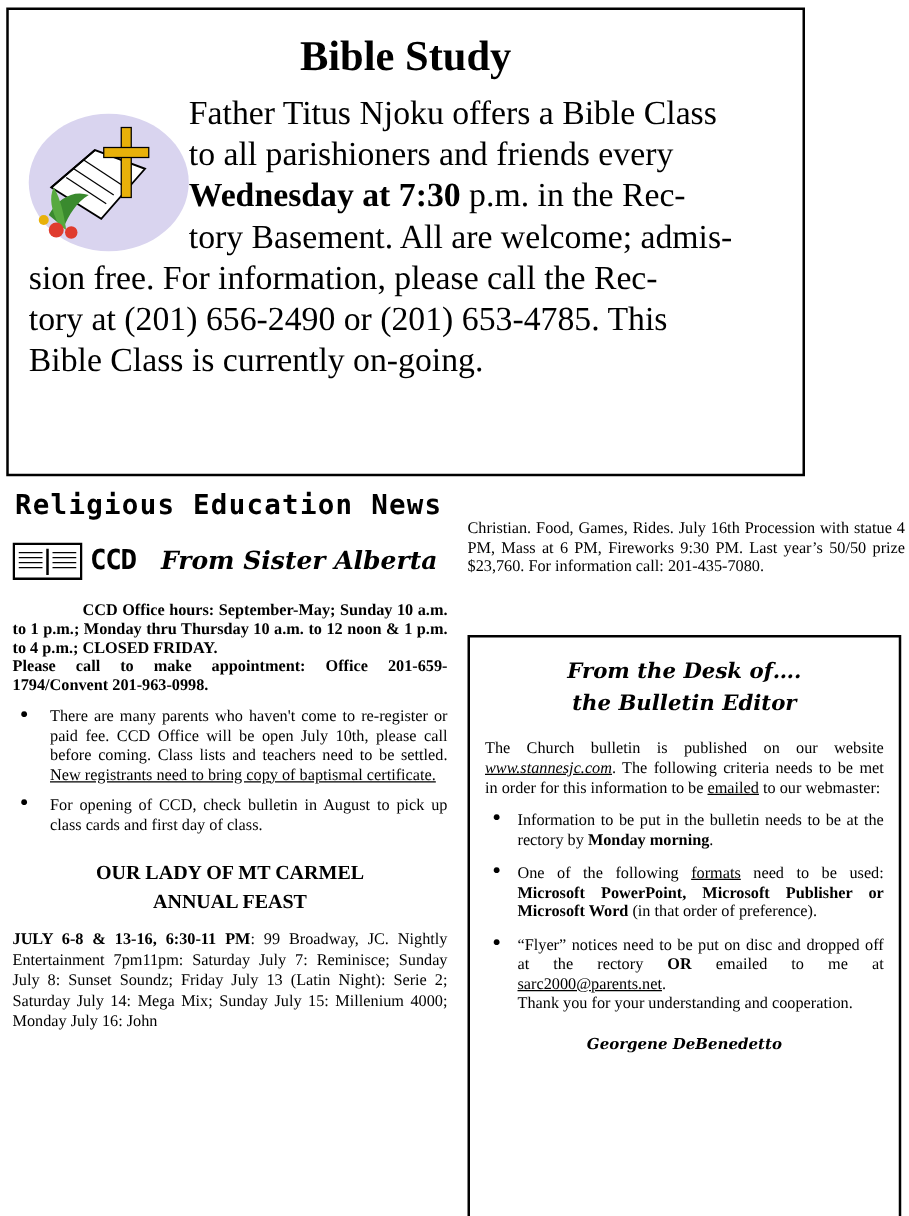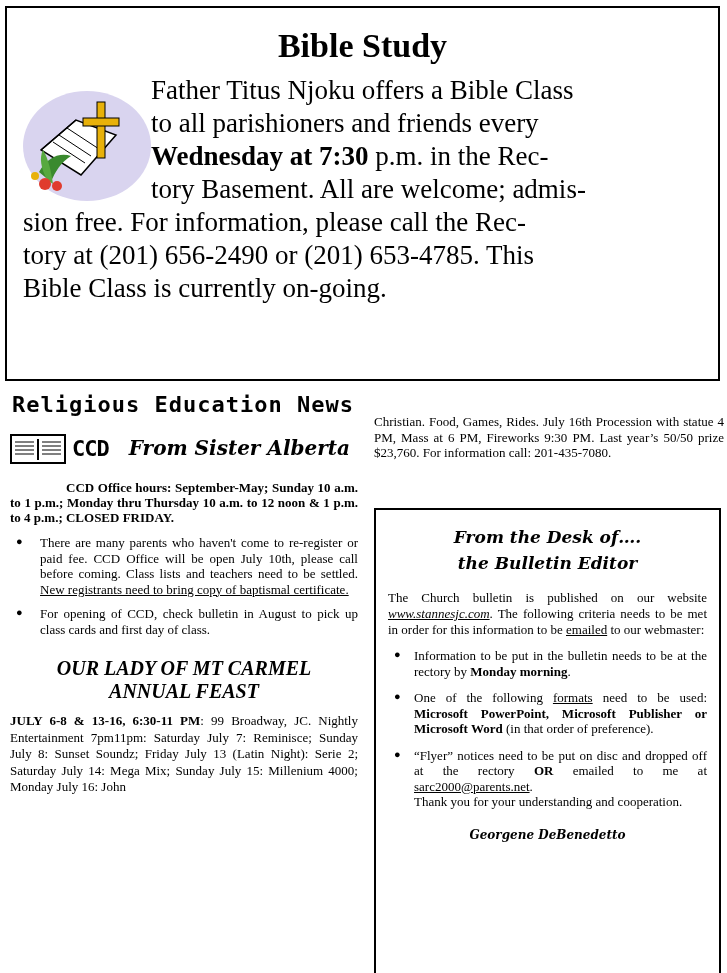--- a/index.html
+++ b/index.html
@@ -14,21 +14,21 @@
     color: #000000;
     position: relative;
     overflow: hidden;
   }
 
   
   .bible-box {
     position: absolute;
     left: 5px;
     top: 6px;
-    width: 715px;
+    width: 639px;
     height: 375px;
     border: 2px solid #000;
     box-sizing: border-box;
     background: #fff;
   }
   .bible-title {
     text-align: center;
     font-weight: bold;
     font-size: 34px;
     line-height: 40px;
@@ -133,22 +133,21 @@
     position: absolute;
     left: 6px;
     top: -1px;
     font-size: 11px;
   }
   .underline { text-decoration: underline; }
 
   .feast-title {
     text-align: center;
     font-weight: bold;
-    font-style: italic;
-    font-size: 20px;
+    font-size: 16px;
     line-height: 23px;
     margin-top: 20px;
     font-family: "Liberation Serif", serif;
   }
   .feast-body {
     margin-top: 10px;
     font-size: 13px;
     line-height: 16.5px;
     text-align: justify;
   }
@@ -255,20 +254,21 @@
       <path d="M28 5 L28 26" stroke="#000" stroke-width="2"></path>
       <path d="M5 8 H24 M5 12 H24 M5 16 H24 M5 20 H24" stroke="#000" stroke-width="1"></path>
       <path d="M32 8 H51 M32 12 H51 M32 16 H51 M32 20 H51" stroke="#000" stroke-width="1"></path>
     </svg>
     <span class="ccd-letters">CCD</span>
     <span class="sister-name">From Sister Alberta</span>
   </div>
 
   <div class="office-hours">
     <span class="center-first">CCD Office hours: September-May; Sunday 10 a.m. to 1 p.m.; Monday thru Thursday 10 a.m. to 12 noon &amp; 1 p.m. to 4 p.m.; CLOSED FRIDAY.</span>
+    <span>Please call to make appointment: Office 201-659-1794/Convent 201-963-0998.</span>
   </div>
 
   <ul class="bullets">
     <li>
       <span>There are many parents who haven't come to re-register or paid fee. CCD Office will be open July 10th, please call before coming. Class lists and teachers need to be settled. </span><span class="underline">New registrants need to bring copy of baptismal certificate.</span>
     </li>
     <li>
       <span>For opening of CCD, check bulletin in August to pick up class cards and first day of class.</span>
     </li>
   </ul>

